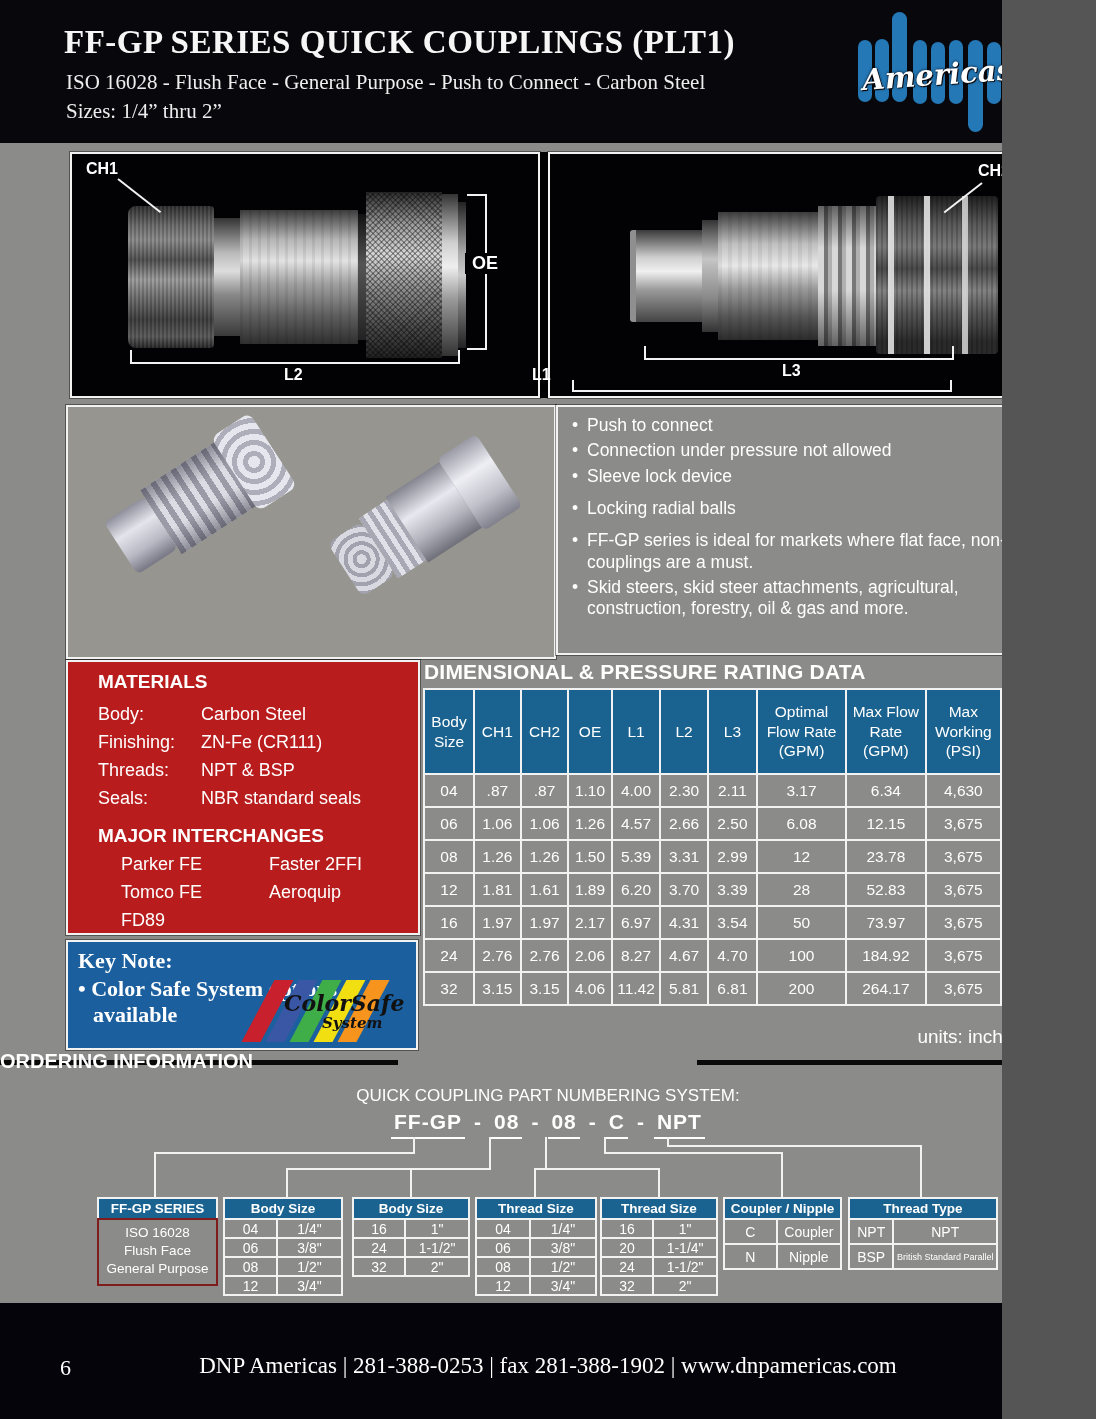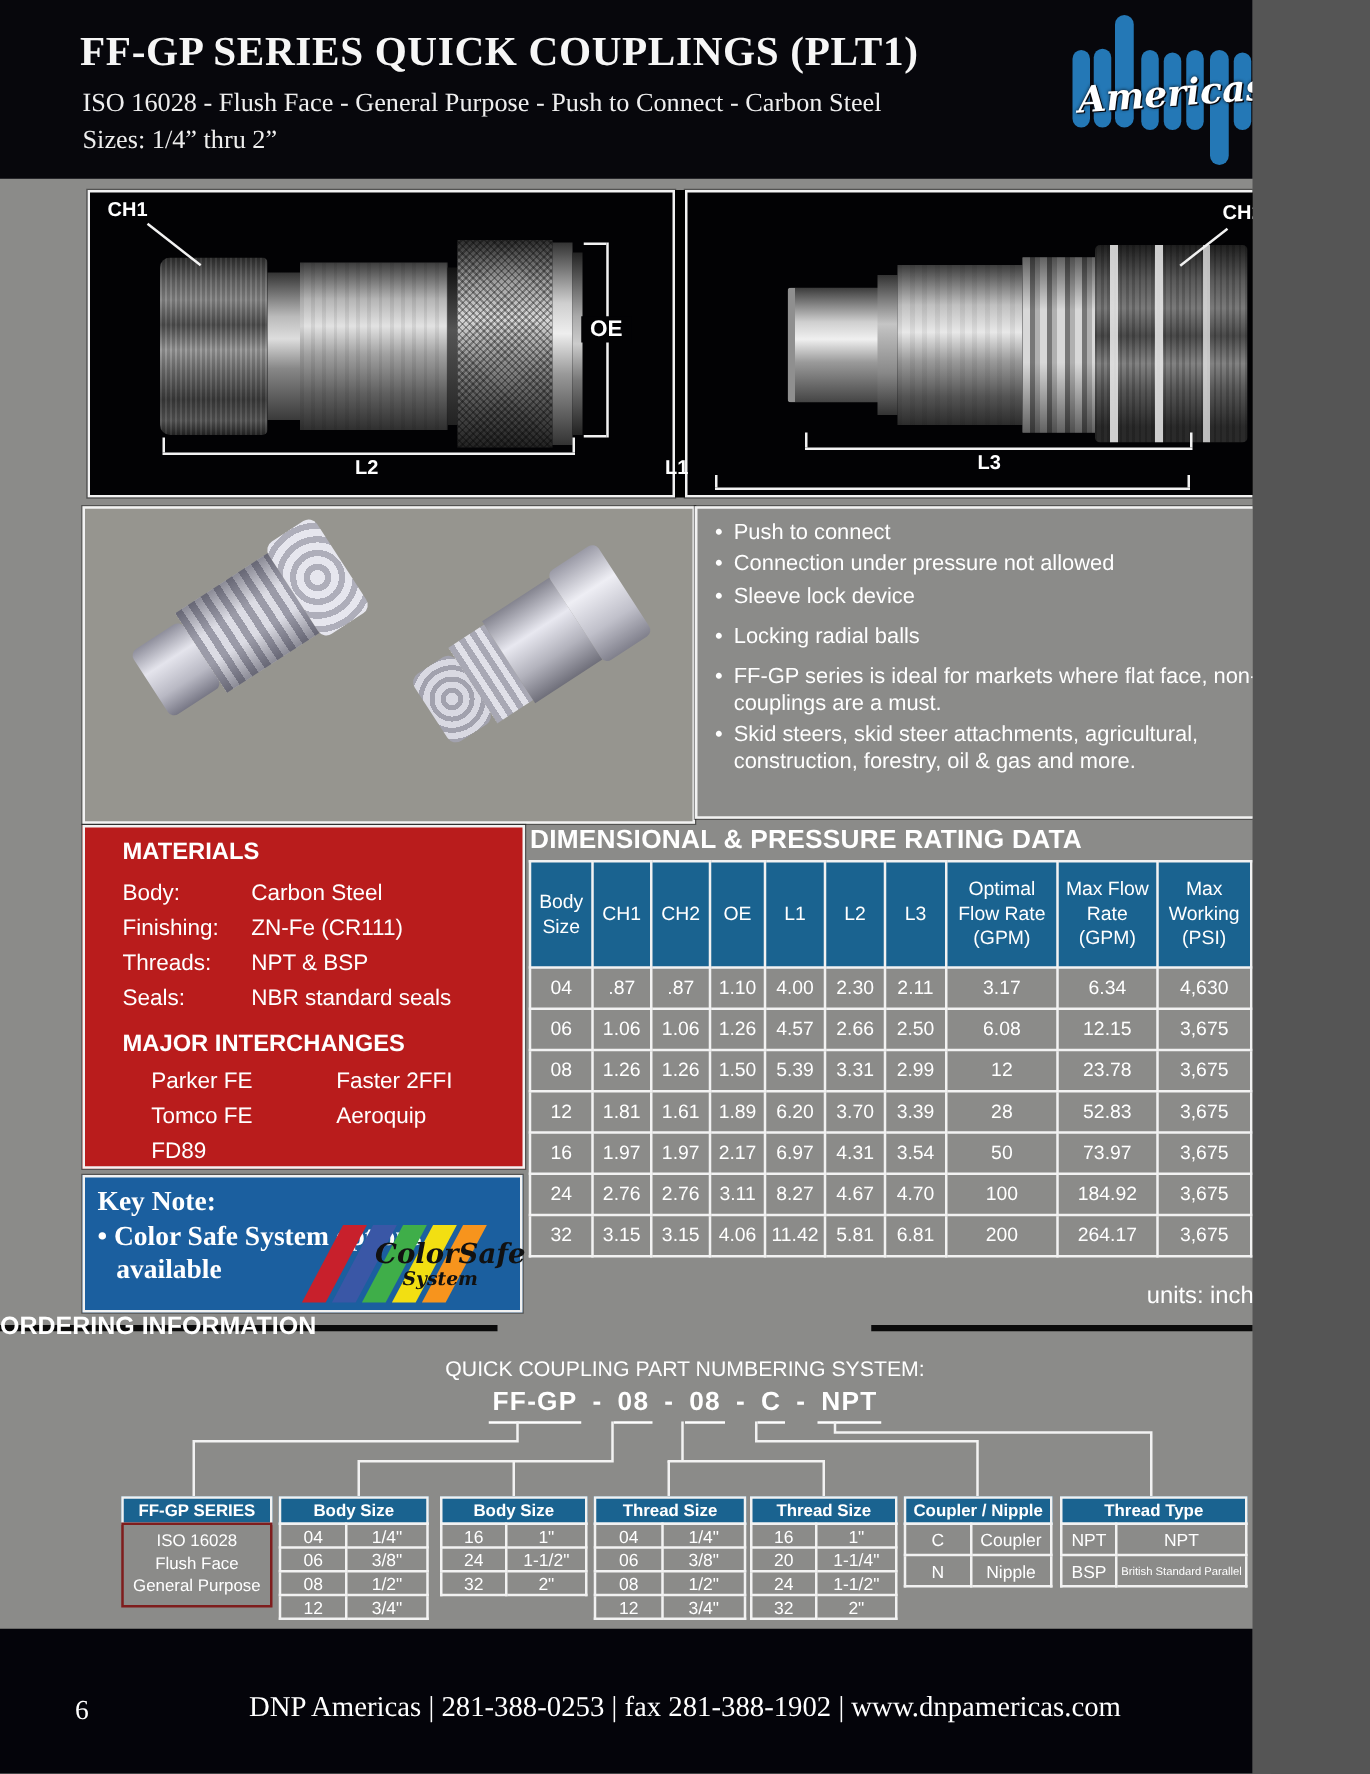--- a/index.html
+++ b/index.html
@@ -108,21 +108,21 @@
   .keynote{position:absolute;left:66px;top:940px;width:352px;height:110px;background:#1b5f9f;
            border:2px solid #f2f2f2;box-shadow:0 0 0 1px rgba(0,0,0,.4);box-sizing:border-box;padding:6px 10px;
            font-family:"Liberation Serif",serif;}
   .kn-title{font-size:22px;font-weight:bold;}
   .kn-bullet{font-size:22px;font-weight:bold;width:248px;line-height:1.2;margin-top:2px;
              padding-left:15px;text-indent:-15px;}
   .colorsafe{position:absolute;right:10px;bottom:6px;width:148px;height:62px;}
   .stripe{position:absolute;top:0;width:19px;height:62px;transform:skewX(-28deg);}
   .cs-text{position:absolute;left:26px;top:12px;width:120px;color:#111;
            font-family:"DejaVu Serif",serif;font-style:italic;line-height:1;}
-  .cs-l1{font-size:17px;font-weight:bold;margin-left:16px;}
+  .cs-l1{font-size:17px;font-weight:bold;}
   .cs-l1 .big{font-size:22px;}
   .cs-l2{font-size:15px;font-weight:bold;margin:2px 0 0 38px;}
   
   .ord-bar{position:absolute;top:1060px;height:5px;background:#0a0a0a;}
   .ord-title{position:absolute;left:0;top:1050px;width:1096px;text-align:left;font-size:20px;font-weight:bold;}
   .ord-sub{position:absolute;left:0;top:1086px;width:1096px;text-align:center;font-size:17px;}
   .partnum{position:absolute;left:0;top:1110px;width:1096px;text-align:center;font-size:21px;font-weight:bold;letter-spacing:1px;}
   .partnum .seg{display:inline-block;border-bottom:2px solid #fff;padding:0 3px 3px;}
   .partnum .sep{display:inline-block;margin:0 9px;}
   .connectors{position:absolute;left:0;top:1137px;}
@@ -326,21 +326,21 @@
           <td>4.31</td>
           <td>3.54</td>
           <td>50</td>
           <td>73.97</td>
           <td>3,675</td>
         </tr>
         <tr>
           <td>24</td>
           <td>2.76</td>
           <td>2.76</td>
-          <td>3.11</td>
+          <td>2.06</td>
           <td>8.27</td>
           <td>4.67</td>
           <td>4.70</td>
           <td>100</td>
           <td>184.92</td>
           <td>3,675</td>
         </tr>
         <tr>
           <td>32</td>
           <td>3.15</td>

